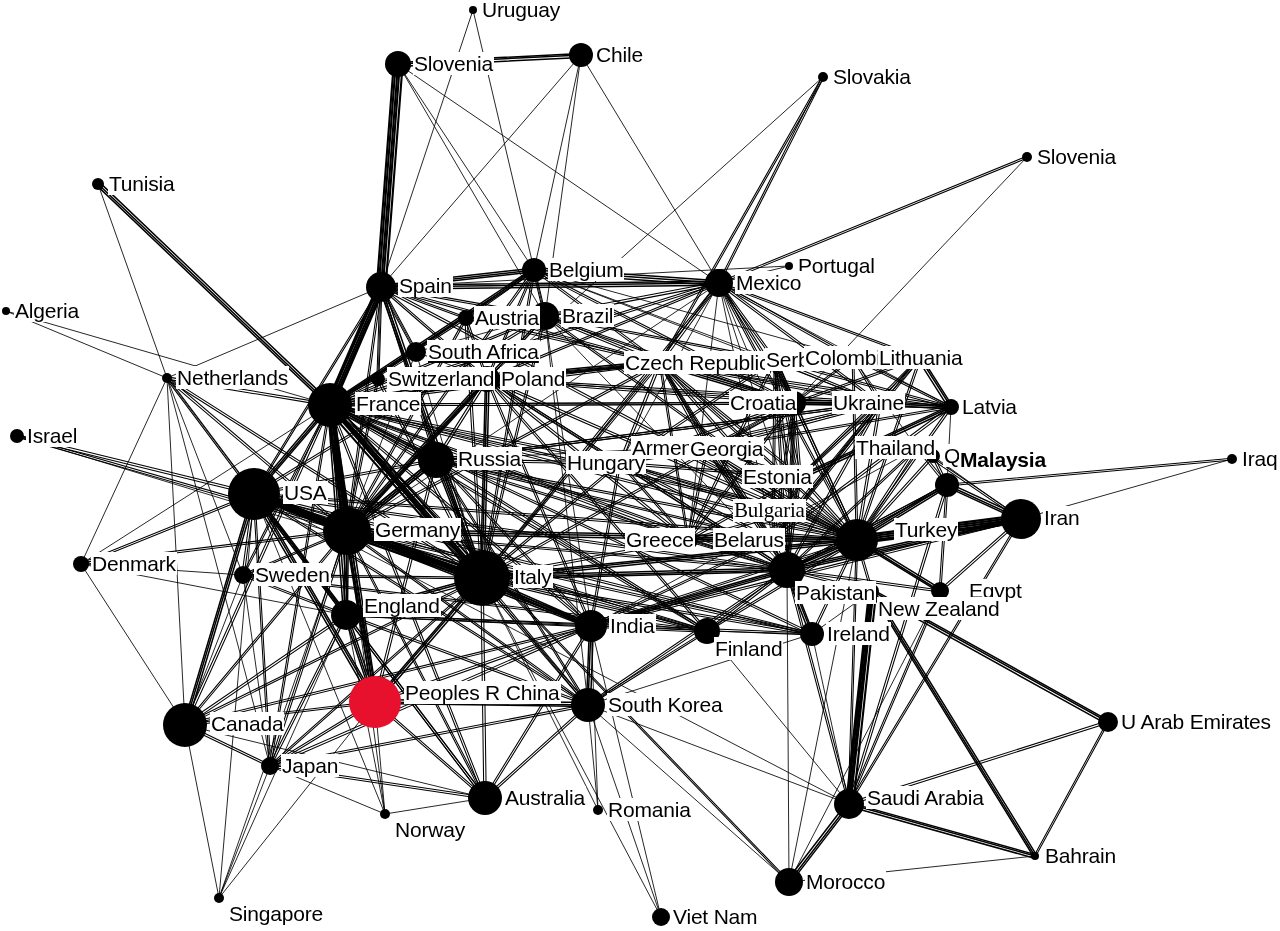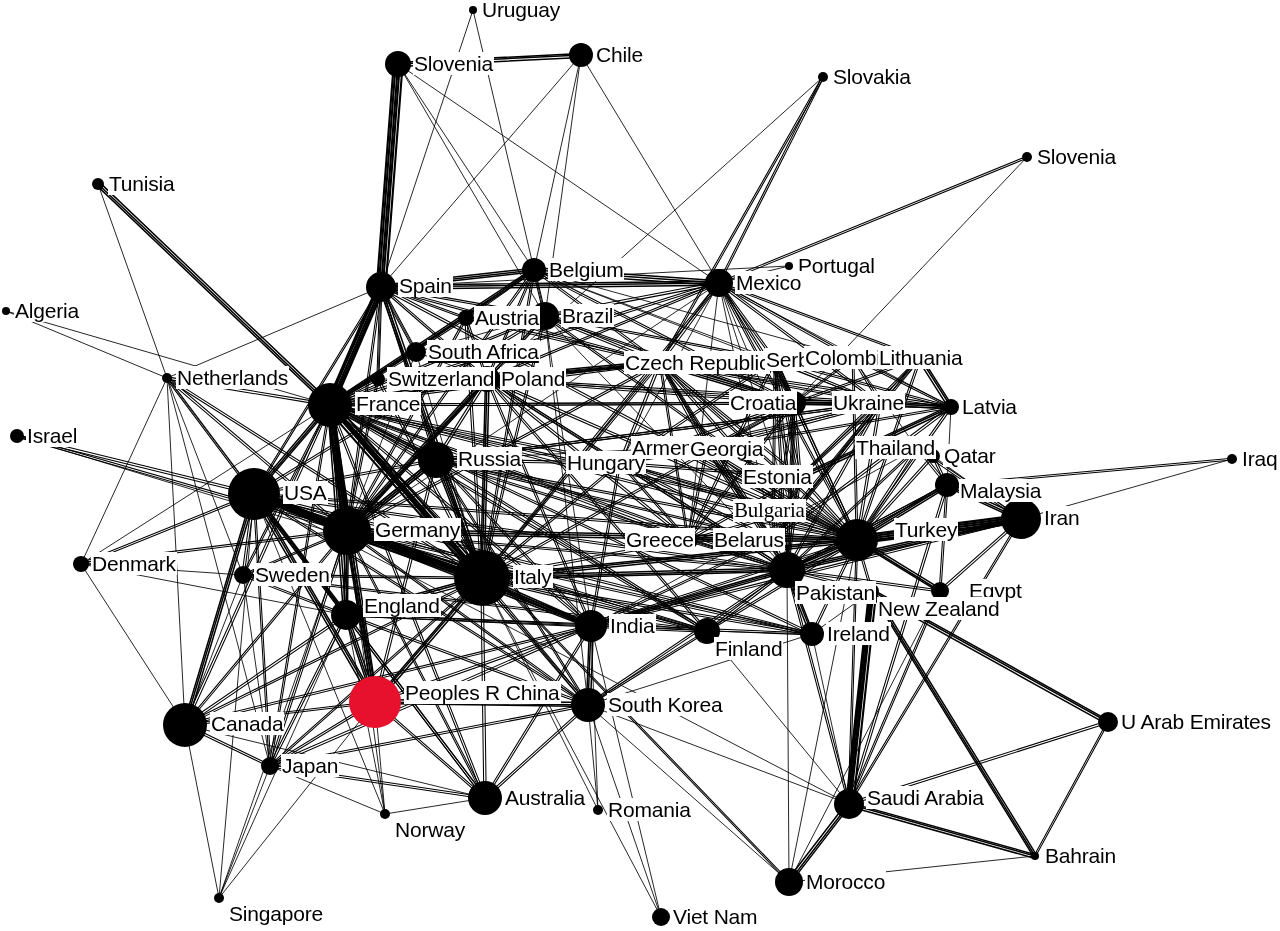--- a/index.html
+++ b/index.html
@@ -929,21 +929,21 @@
       <div class="node-label" style="left: 500px; top: 367px;">Poland</div>
       <div class="node-label" style="left: 729px; top: 391px;">Croatia</div>
       <div class="node-label" style="left: 832px; top: 391px;">Ukraine</div>
       <div class="node-label" style="left: 961px; top: 395px;">Latvia</div>
       <div class="node-label" style="left: 457px; top: 447px;">Russia</div>
       <div class="node-label" style="left: 566px; top: 451px;">Hungary</div>
       <div class="node-label" style="left: 631px; top: 436px;">Armenia</div>
       <div class="node-label" style="left: 689px; top: 437px;">Georgia</div>
       <div class="node-label" style="left: 855px; top: 436px;">Thailand</div>
       <div class="node-label" style="left: 943px; top: 444px;">Qatar</div>
-      <div class="node-label" style="left: 959px; top: 479px;">Malaysia</div>
+      <div class="node-label" style="left: 959px; top: 448px; font-weight: bold;">Malaysia</div>
       <div class="node-label" style="left: 1241px; top: 447px;">Iraq</div>
       <div class="node-label" style="left: 283px; top: 481px;">USA</div>
       <div class="node-label" style="left: 742px; top: 465px;">Estonia</div>
       <div class="node-label" style="left: 1043px; top: 506px;">Iran</div>
       <div class="node-label" style="left: 374px; top: 518px;">Germany</div>
       <div class="node-label" style="left: 733px; top: 499px; font-family: Liberation Serif, serif;">Bulgaria</div>
       <div class="node-label" style="left: 894px; top: 518px;">Turkey</div>
       <div class="node-label" style="left: 91px; top: 552px;">Denmark</div>
       <div class="node-label" style="left: 254px; top: 563px;">Sweden</div>
       <div class="node-label" style="left: 625px; top: 528px;">Greece</div>

